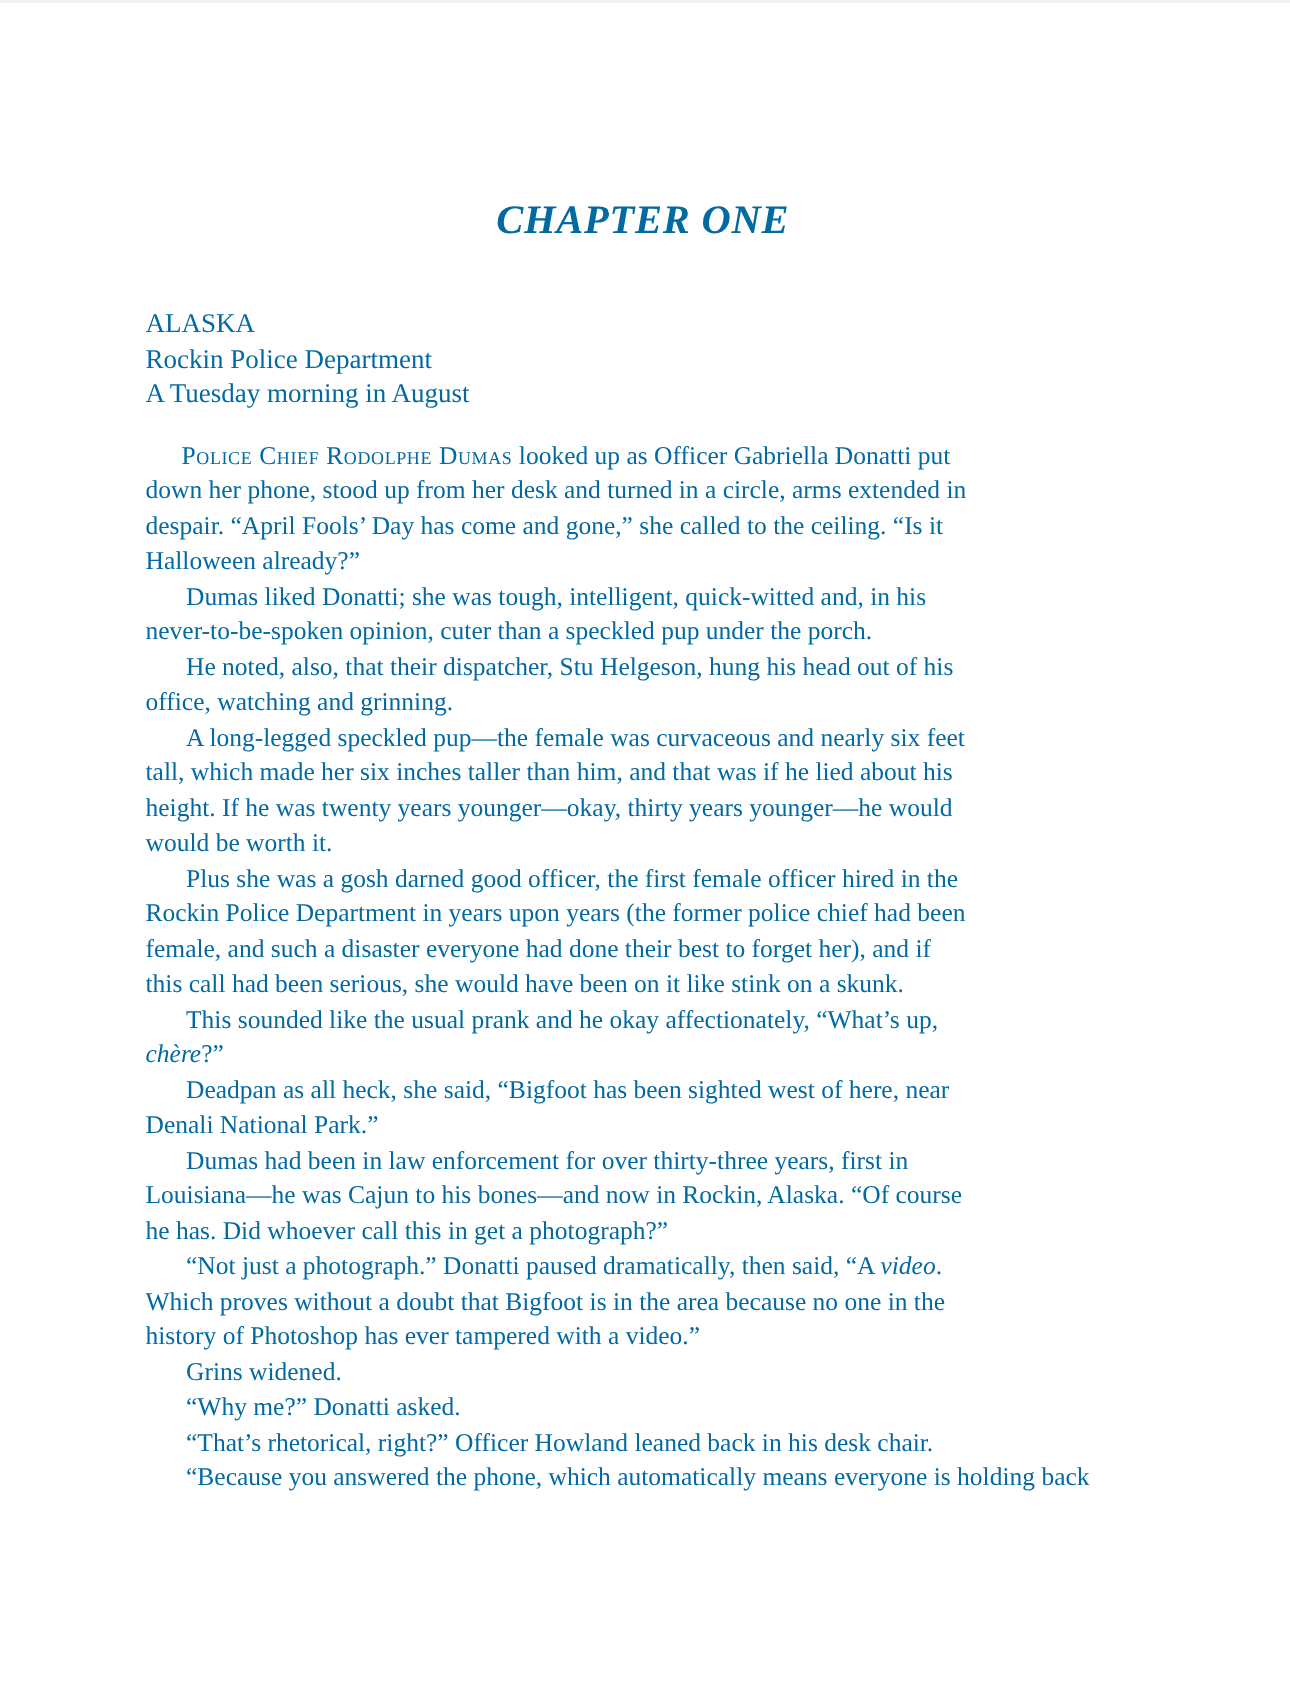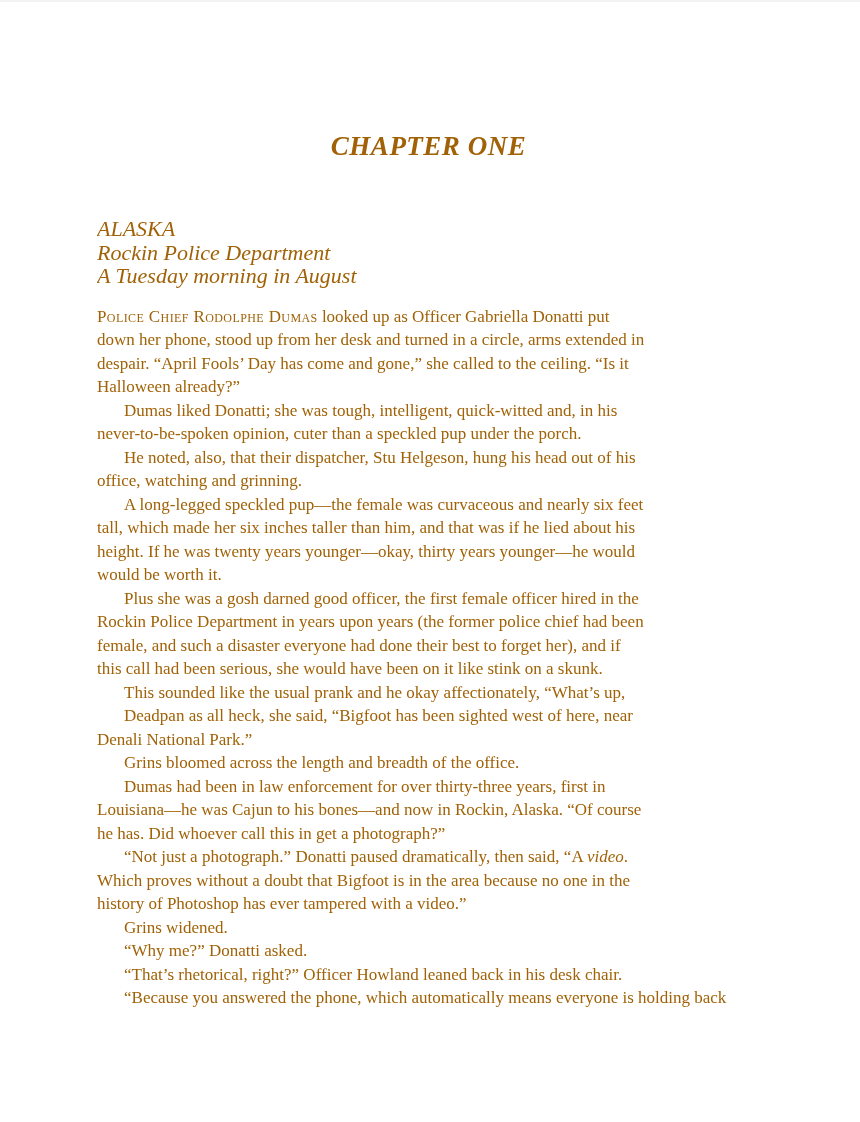--- a/index.html
+++ b/index.html
@@ -1,49 +1,48 @@
 <!DOCTYPE html>
 <html><head>
 <meta charset="utf-8">
 <style>
   html,body { margin:0; padding:0; }
   .page {
     position:relative; width:860px; height:1122px;
     background:#ffffff; overflow:hidden;
-    font-family:"Liberation Serif", serif; color:#a16207;
+    font-family:"Liberation Serif", serif; color:#0369a1;
   }
   .window-edge {
     position:absolute; top:0; left:0; right:0; height:2px;
     background:#f1f2f4;
   }
   .text-area {
     position:absolute; left:97px; top:0; width:700px; height:1026px;
     overflow:hidden;
   }
   .chapter-title {
     margin:0; padding-top:132px;
     font-size:27px; line-height:29px;
     font-style:italic; font-weight:bold;
     letter-spacing:0.5px;
     text-align:center;
     width:663px;
   }
   .scene-heading {
-    margin-top:56px;
-    font-style:italic;
-    font-size:22px; line-height:23.5px;
+    margin-top:43px;
+    font-size:18px; line-height:23.5px;
   }
   .body-text {
     margin-top:17px;
     font-size:17px; line-height:23.5px;
   }
   .para { margin:0; }
   .line { white-space:pre; }
   .line.ind { padding-left:27px; }
-  .sc { font-variant:small-caps; letter-spacing:0.4px; }
+  .sc { font-variant:small-caps; letter-spacing:0.4px;margin-left:24px; }
   .i { font-style:italic; }
 </style>
 </head>
 <body>
 
 <div class="page">
   <div class="window-edge"></div>
   <div class="text-area">
     <h1 class="chapter-title">CHAPTER ONE</h1>
     <div class="scene-heading">
@@ -73,27 +72,25 @@
           <div class="line"><span>would be worth it.</span></div>
         </div>
         <div class="para">
           <div class="line ind"><span>Plus she was a gosh darned good officer, the first female officer hired in the</span></div>
           <div class="line"><span>Rockin Police Department in years upon years (the former police chief had been</span></div>
           <div class="line"><span>female, and such a disaster everyone had done their best to forget her), and if</span></div>
           <div class="line"><span>this call had been serious, she would have been on it like stink on a skunk.</span></div>
         </div>
         <div class="para">
           <div class="line ind"><span>This sounded like the usual prank and he okay affectionately, “What’s up,</span></div>
+          <div class="line"><span class="i">chère</span><span>?”</span></div>
         </div>
         <div class="para">
           <div class="line ind"><span>Deadpan as all heck, she said, “Bigfoot has been sighted west of here, near</span></div>
           <div class="line"><span>Denali National Park.”</span></div>
-        </div>
-        <div class="para">
-          <div class="line ind"><span>Grins bloomed across the length and breadth of the office.</span></div>
         </div>
         <div class="para">
           <div class="line ind"><span>Dumas had been in law enforcement for over thirty-three years, first in</span></div>
           <div class="line"><span>Louisiana—he was Cajun to his bones—and now in Rockin, Alaska. “Of course</span></div>
           <div class="line"><span>he has. Did whoever call this in get a photograph?”</span></div>
         </div>
         <div class="para">
           <div class="line ind"><span>“Not just a photograph.” Donatti paused dramatically, then said, “A </span><span class="i">video</span><span>.</span></div>
           <div class="line"><span>Which proves without a doubt that Bigfoot is in the area because no one in the</span></div>
           <div class="line"><span>history of Photoshop has ever tampered with a video.”</span></div>

